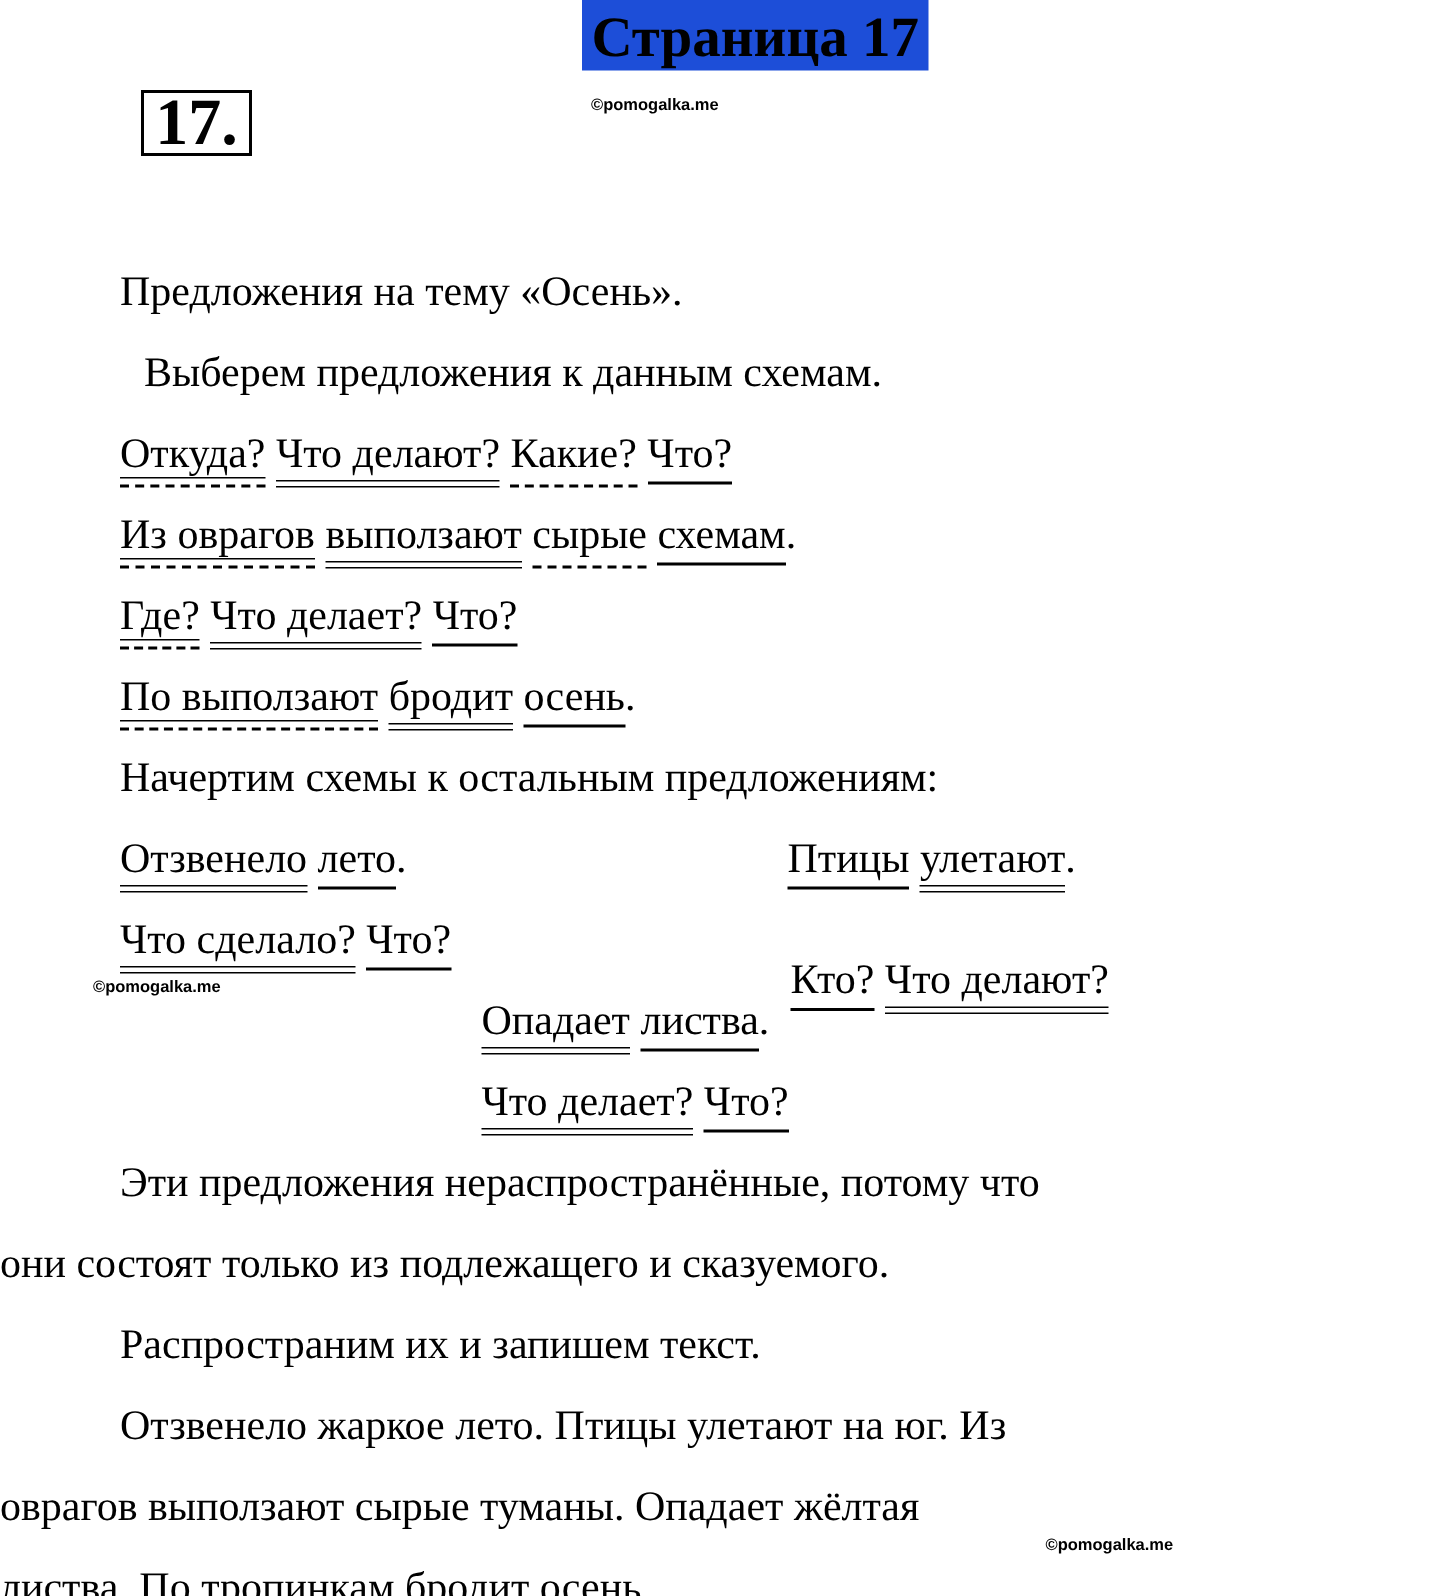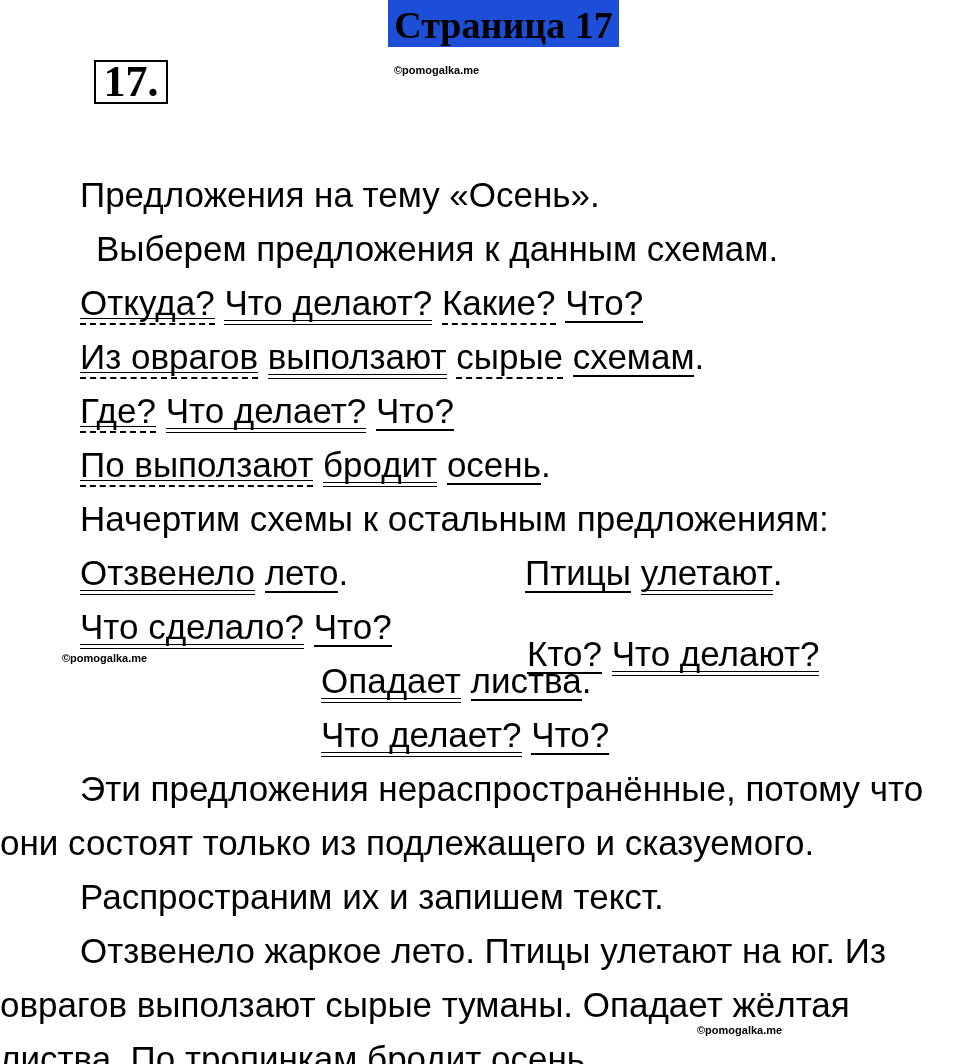--- a/index.html
+++ b/index.html
@@ -12,21 +12,21 @@
   .num-box {
     position: absolute; left: 81px; top: 60px; width: 70px; height: 40px;
     border: 2px solid #000; font-family: "Liberation Serif", serif; font-weight: bold;
     font-size: 44px; line-height: 40px; text-align: center; margin-left: 13px;
   }
   .wm {
     position: absolute; font-family: "Liberation Sans", sans-serif; font-weight: bold;
     font-size: 11px; white-space: nowrap;
   }
   .line {
-    position: absolute; font-family: Liberation Sans, sans-serif; font-size: 35px;
+    position: absolute; font-family: Liberation Serif, serif; font-size: 28px;
     line-height: 54px; height: 54px; white-space: nowrap;
   }
   .w { display: inline-block; position: relative; }
   .w::after { content: ""; position: absolute; left: 0; right: 0; }
   .subj::after { bottom: 7px; border-bottom: 2px solid #000; }
   .pred::after { bottom: 5px; height: 3px; border-top: 1.5px solid #000; border-bottom: 1.5px solid #000; }
   .attr::after { bottom: 5px; border-bottom: 2px dashed #000; }
   .adv::after { bottom: 5px; height: 4px; border-bottom: 2px dashed #000; border-top: 1px solid #000; }
 </style>
 </head>

